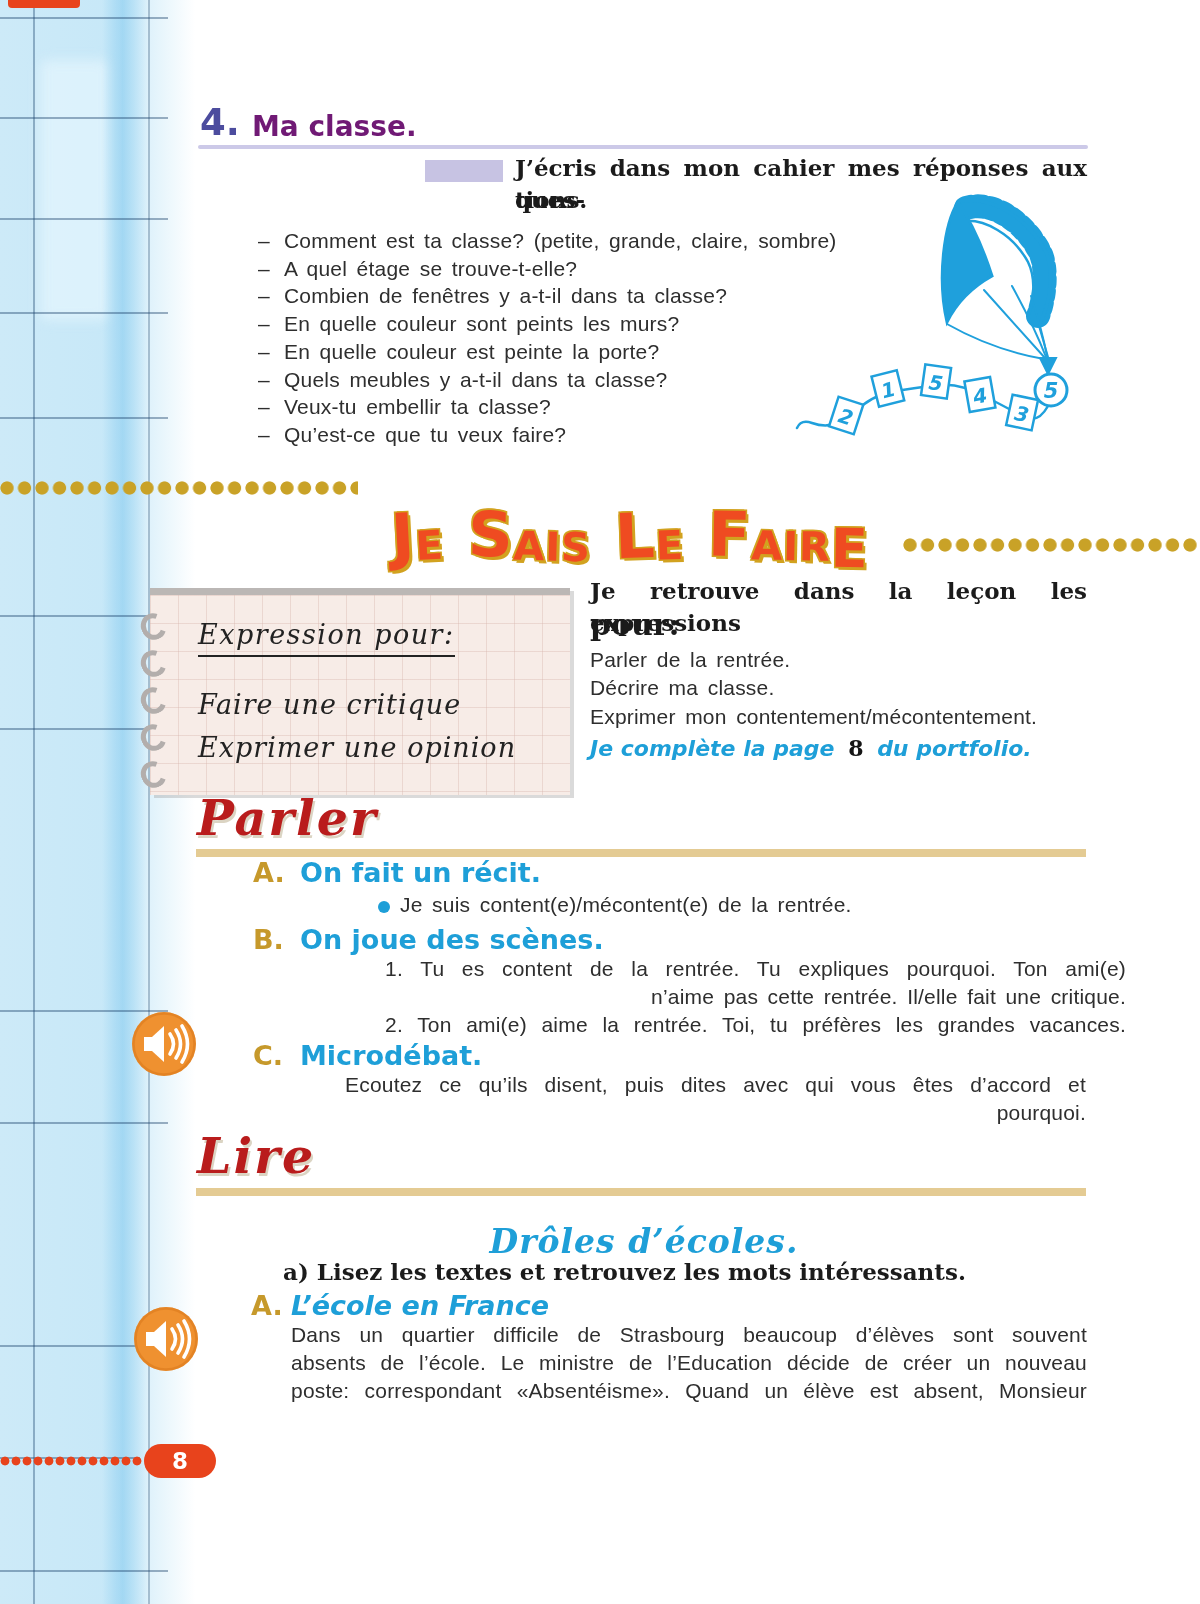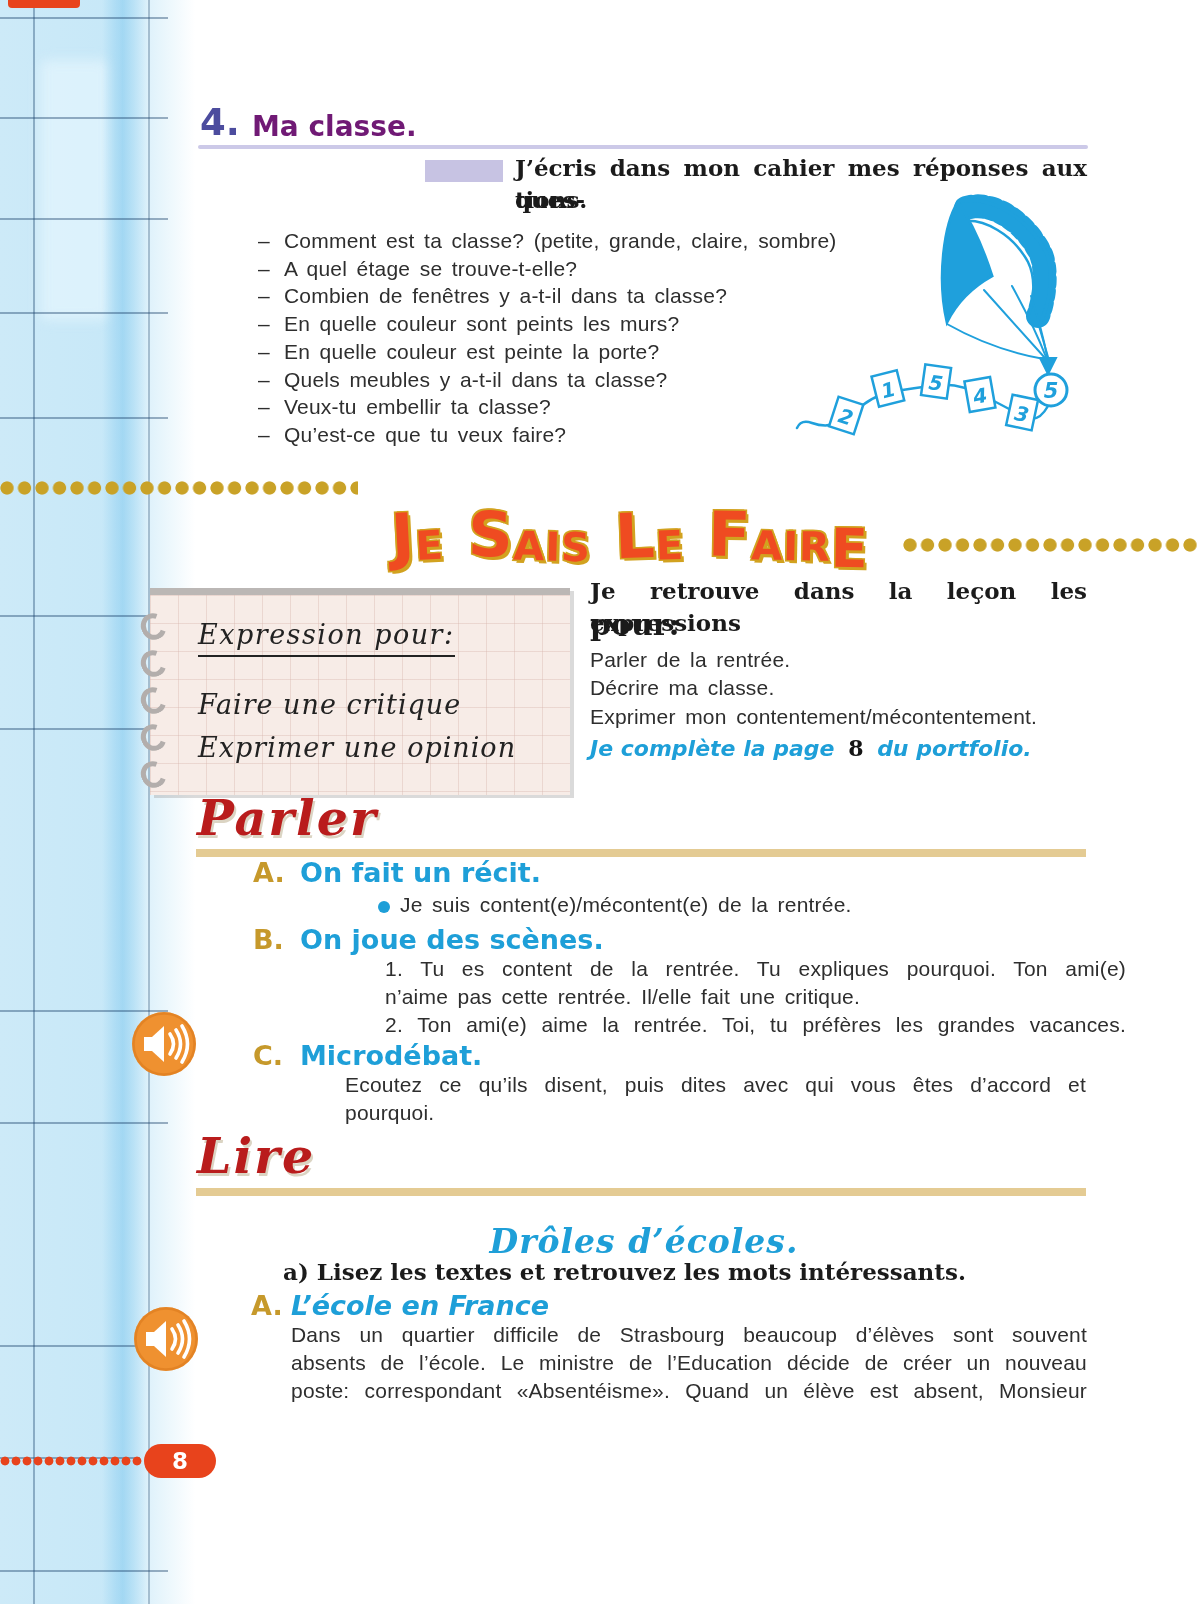--- a/index.html
+++ b/index.html
@@ -84,21 +84,21 @@
     font-weight:700;font-size:49px;color:#b91c1c;letter-spacing:2px;line-height:1;
     text-shadow:2px 3px 0 rgba(125,100,40,.28);}
   .tan-bar{position:absolute;left:196px;width:890px;height:8px;background:#E4CB93;}
 
   
   .sec-letter{position:absolute;font-weight:700;font-size:27px;color:#C6992B;line-height:1.1;}
   .sec-title{position:absolute;font-weight:700;font-size:27px;color:#1E9FD8;line-height:1.1;}
   .bullet-dot{position:absolute;left:378px;top:901px;width:12px;height:12px;border-radius:50%;background:#1E9FD8;}
   .bullet-text{position:absolute;left:400px;top:893px;}
   .b-lines{position:absolute;left:345px;top:955px;width:741px;margin-left:40px;}
-  .b-lines div,.c-lines div{line-height:27.8px;}
+  .b-lines div,.c-lines div{line-height:27.8px;text-align:right;}
   .c-lines{position:absolute;left:345px;top:1071px;width:741px;}
   .jfull{text-align:justify;text-align-last:justify;}
 
   
   .audio{position:absolute;width:66px;height:66px;cursor:pointer;}
 
   
   .subtitle{position:absolute;left:200px;top:1222px;width:888px;text-align:center;font-style:italic;font-weight:700;
     font-size:33px;color:#1E9FD8;font-family:"DejaVu Serif",serif;letter-spacing:1px;}
   .task{position:absolute;left:283px;top:1258px;font-size:23px;}

